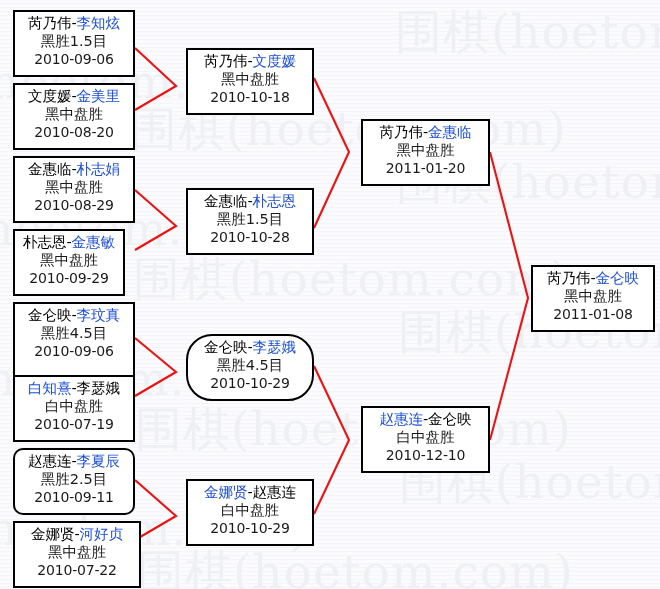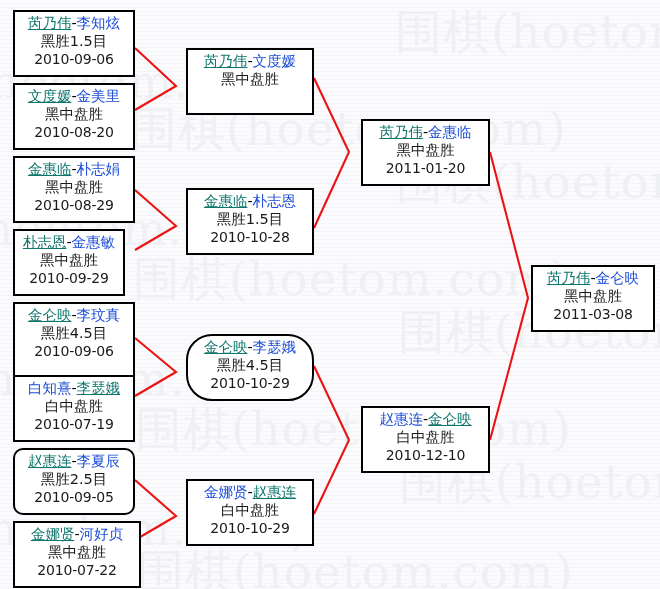--- a/index.html
+++ b/index.html
@@ -95,21 +95,21 @@
   .match-box .result {
     white-space: nowrap;
     font-size: 14.5px;
   }
   .match-box .date {
     white-space: nowrap;
     font-family: "DejaVu Sans", "Liberation Sans", sans-serif;
     font-size: 14px;
     letter-spacing: -0.2px;
   }
-  .pname.winner { color: #0f766e; text-decoration: underline; }
+  .pname.winner { color: #000000; }
   .pname.loser  { color: #1d4ed8; }
   .vs-dash { color: #000000; }
 </style>
 </head>
 <body>
 
 <div id="bracket-root">
 
   <div id="watermark-layer">
     <div class="wm" style="left:130px;  top:105px;">围棋(hoetom.com)</div>
@@ -190,36 +190,37 @@
     </div>
     <div class="result">白中盘胜</div>
     <div class="date">2010-07-19</div>
   </div>
 
   <div class="match-box" style="left:13px; top:448px; width:122px; height:67px;border-radius:10px;">
     <div class="players">
       <span class="pname winner">赵惠连</span><span class="vs-dash">-</span><span class="pname loser">李夏辰</span>
     </div>
     <div class="result">黑胜2.5目</div>
-    <div class="date">2010-09-05</div>
+    <div class="date">2010-09-11</div>
   </div>
 
   <div class="match-box" style="left:13px; top:521px; width:128px; height:67px;">
     <div class="players">
       <span class="pname winner">金娜贤</span><span class="vs-dash">-</span><span class="pname loser">河好贞</span>
     </div>
     <div class="result">黑中盘胜</div>
     <div class="date">2010-07-22</div>
   </div>
 
   <div class="match-box" style="left:186px; top:48px; width:128px; height:67px;">
     <div class="players">
       <span class="pname winner">芮乃伟</span><span class="vs-dash">-</span><span class="pname loser">文度媛</span>
     </div>
     <div class="result">黑中盘胜</div>
+    <div class="date">2010-10-18</div>
   </div>
 
   <div class="match-box" style="left:186px; top:188px; width:128px; height:67px;">
     <div class="players">
       <span class="pname winner">金惠临</span><span class="vs-dash">-</span><span class="pname loser">朴志恩</span>
     </div>
     <div class="result">黑胜1.5目</div>
     <div class="date">2010-10-28</div>
   </div>
 
@@ -253,16 +254,16 @@
     </div>
     <div class="result">白中盘胜</div>
     <div class="date">2010-12-10</div>
   </div>
 
   <div class="match-box" style="left:531px; top:265px; width:124px; height:67px;">
     <div class="players">
       <span class="pname winner">芮乃伟</span><span class="vs-dash">-</span><span class="pname loser">金仑映</span>
     </div>
     <div class="result">黑中盘胜</div>
-    <div class="date">2011-03-08</div>
+    <div class="date">2011-01-08</div>
   </div>
 
 </div>
 
 </body></html>

